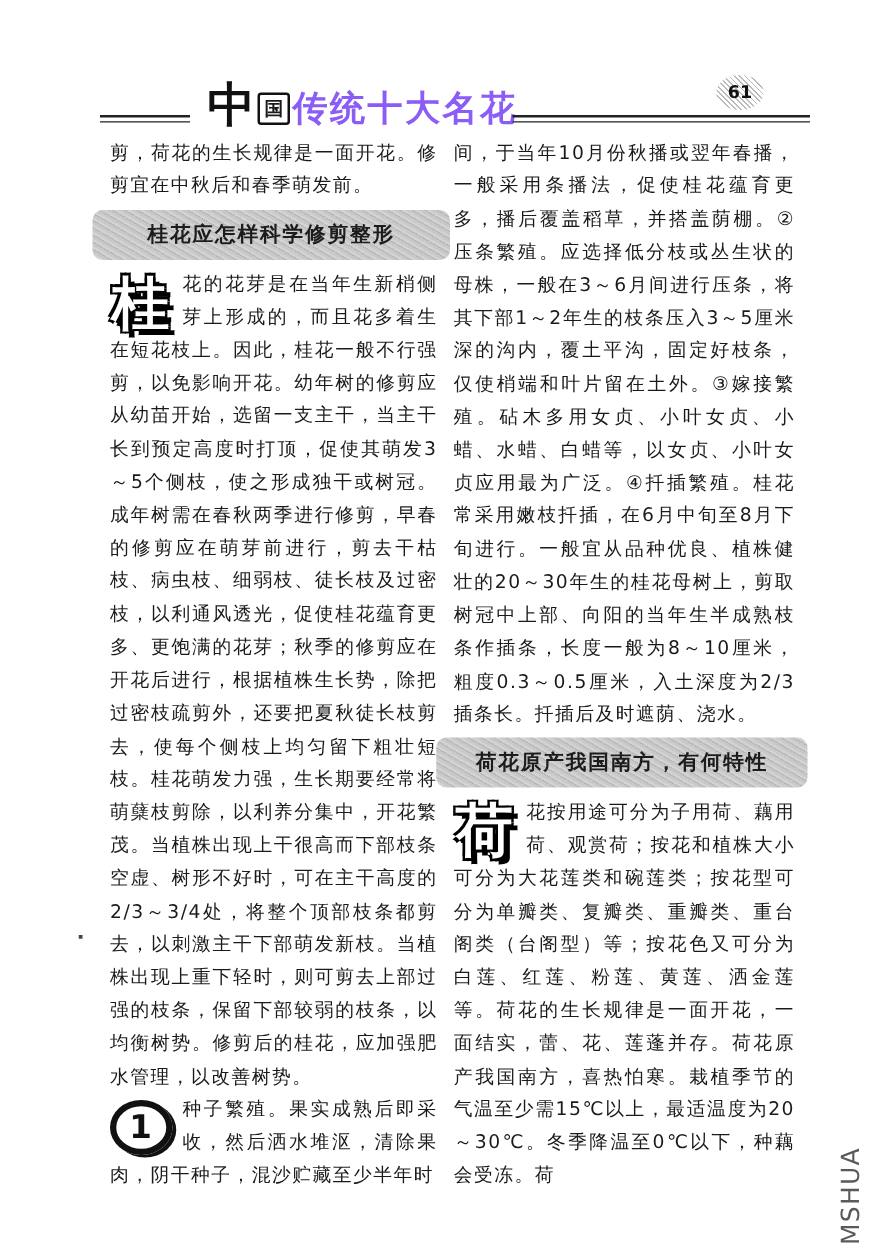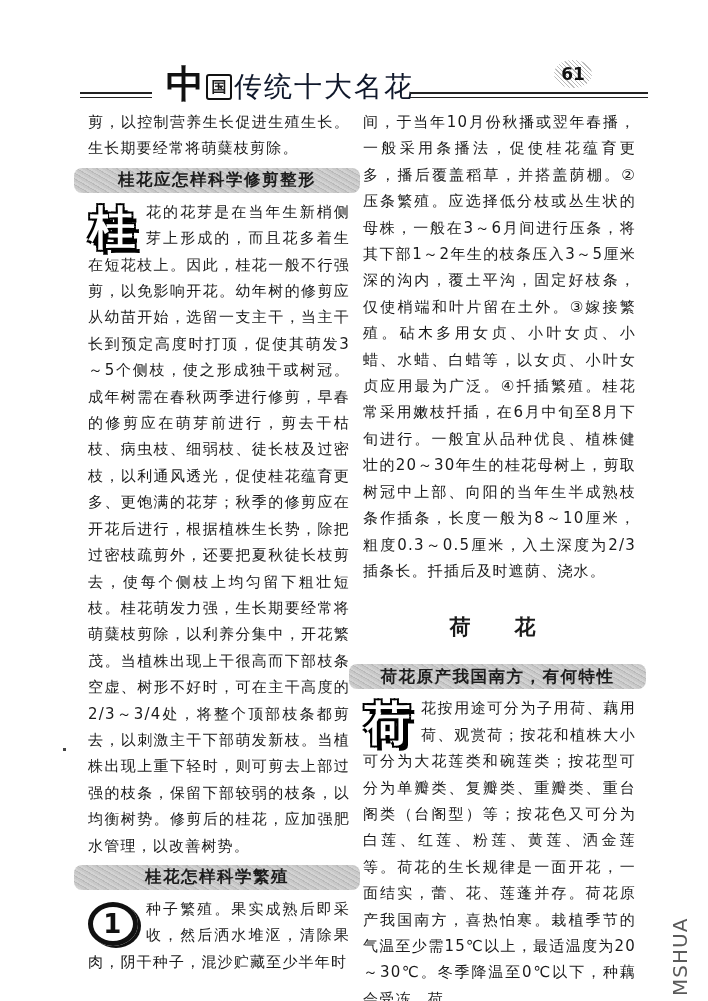--- a/index.html
+++ b/index.html
@@ -6,31 +6,31 @@
   body { width:708px; height:1001px; position:relative; overflow:hidden;
          font-family:"DejaVu Sans", sans-serif; color:#1a1a1a; }
 
   
   .header { position:absolute; left:78px; top:58px; width:570px; height:46px; }
   .hdr-line-left { position:absolute; left:2px; top:34px; width:72px; height:3px; border-top:2px solid #222; border-bottom:1px solid #222; }
   .hdr-line-right { position:absolute; left:332px; top:34px; width:238px; height:3px; border-top:2px solid #222; border-bottom:1px solid #222; }
   .hdr-title { position:absolute; left:88px; top:0px; height:46px; display:flex; align-items:flex-end; white-space:nowrap; }
   .hdr-big { font-family:"DejaVu Sans", sans-serif; font-weight:bold; font-size:38px; line-height:40px; color:#111; }
   .hdr-box { display:inline-block; width:22px; height:22px; border:2px solid #111; border-radius:3px; font-size:15px; line-height:22px; text-align:center; margin:0 2px 4px 2px; font-weight:bold; }
-  .hdr-rest { font-weight:normal; font-size:28px; line-height:34px; letter-spacing:2px; color:#0f172a; }
-  .page-num { position:absolute; left:476px; top:2px; width:38px; height:28px; font-weight:bold; font-size:17px; line-height:28px; text-align:center;
+  .hdr-rest { font-weight:bold; font-size:28px; line-height:34px; letter-spacing:2px; color:#8b5cf6; }
+  .page-num { position:absolute; left:495px; top:2px; width:38px; height:28px; font-weight:bold; font-size:14px; line-height:28px; text-align:center;
     color:#111; background:repeating-linear-gradient(45deg,#fff 0 2px,#bbb 2px 3px); border-radius:50%; }
 
   
   .col { position:absolute; font-size:15px; line-height:26.4px; letter-spacing:1.2px; text-align:justify; }
   .col-left { left:88px; top:109px; width:262px; }
   .col-right { left:363px; top:109px; width:273px; }
   .col p { margin:0; }
 
-  .section-box { height:25px; border-radius:8px; margin:6px -10px 6px -14px;
+  .section-box { height:40px; border-radius:8px; margin:6px -10px 6px -14px;
     background:repeating-linear-gradient(30deg,#c8c8c8 0 2px,#b9b9b9 2px 3px,#d2d2d2 3px 5px);
     display:flex; align-items:center; justify-content:center;
     font-weight:bold; font-size:16.5px; color:#1c1c1c; letter-spacing:1.5px; }
 
   .dropcap-wrap { position:relative; }
   .dropcap { float:left; width:50px; height:48px; margin:4px 8px 0 0; font-weight:900; font-size:46px; line-height:48px; text-align:center;
     color:#fff; text-shadow:-2px -2px 0 #000, 2px -2px 0 #000, -2px 2px 0 #000, 2px 2px 0 #000, 5px 5px 0 #000; }
   .dropcap-circle { float:left; width:50px; height:44px; margin:6px 8px 0 0; border-radius:50%; border:5px solid #111; box-sizing:border-box;
     font-weight:bold; font-size:26px; line-height:34px; text-align:center; color:#111; box-shadow:3px 2px 0 #111; }
 
@@ -48,39 +48,37 @@
   <div class="hdr-title">
     <span class="hdr-big">中</span>
     <span class="hdr-box">国</span>
     <span class="hdr-rest">传统十大名花</span>
   </div>
   <div class="hdr-line-right"></div>
   <div class="page-num">61</div>
 </div>
 
 <div class="col col-left">
-  <p>剪，以控制营养生长促进生殖生长。生长期要经常将萌蘖枝剪除。</p>
+  <p>剪，荷花的生长规律是一面开花。修剪宜在中秋后和春季萌发前。</p>
 
   <div class="section-box">桂花应怎样科学修剪整形</div>
   <div class="dropcap-wrap">
     <span class="dropcap">桂</span>
     <p>花的花芽是在当年生新梢侧芽上形成的，而且花多着生在短花枝上。因此，桂花一般不行强剪，以免影响开花。幼年树的修剪应从幼苗开始，选留一支主干，当主干长到预定高度时打顶，促使其萌发3～5个侧枝，使之形成独干或树冠。成年树需在春秋两季进行修剪，早春的修剪应在萌芽前进行，剪去干枯枝、病虫枝、细弱枝、徒长枝及过密枝，以利通风透光，促使桂花蕴育更多、更饱满的花芽；秋季的修剪应在开花后进行，根据植株生长势，除把过密枝疏剪外，还要把夏秋徒长枝剪去，使每个侧枝上均匀留下粗壮短枝。桂花萌发力强，生长期要经常将萌蘖枝剪除，以利养分集中，开花繁茂。当植株出现上干很高而下部枝条空虚、树形不好时，可在主干高度的2/3～3/4处，将整个顶部枝条都剪去，以刺激主干下部萌发新枝。当植株出现上重下轻时，则可剪去上部过强的枝条，保留下部较弱的枝条，以均衡树势。修剪后的桂花，应加强肥水管理，以改善树势。</p>
   </div>
 
-  <div class="section-box">桂花怎样科学繁殖</div>
   <div class="dropcap-wrap">
     <span class="dropcap-circle">1</span>
     <p>种子繁殖。果实成熟后即采收，然后洒水堆沤，清除果肉，阴干种子，混沙贮藏至少半年时</p>
   </div>
 </div>
 
 <div class="col col-right">
   <p>间，于当年10月份秋播或翌年春播，一般采用条播法，促使桂花蕴育更多，播后覆盖稻草，并搭盖荫棚。②压条繁殖。应选择低分枝或丛生状的母株，一般在3～6月间进行压条，将其下部1～2年生的枝条压入3～5厘米深的沟内，覆土平沟，固定好枝条，仅使梢端和叶片留在土外。③嫁接繁殖。砧木多用女贞、小叶女贞、小蜡、水蜡、白蜡等，以女贞、小叶女贞应用最为广泛。④扦插繁殖。桂花常采用嫩枝扦插，在6月中旬至8月下旬进行。一般宜从品种优良、植株健壮的20～30年生的桂花母树上，剪取树冠中上部、向阳的当年生半成熟枝条作插条，长度一般为8～10厘米，粗度0.3～0.5厘米，入土深度为2/3插条长。扦插后及时遮荫、浇水。</p>
 
-  <div class="flower-title">荷花</div>
 
   <div class="section-box">荷花原产我国南方，有何特性</div>
   <div class="dropcap-wrap">
     <span class="dropcap">荷</span>
     <p>花按用途可分为子用荷、藕用荷、观赏荷；按花和植株大小可分为大花莲类和碗莲类；按花型可分为单瓣类、复瓣类、重瓣类、重台阁类（台阁型）等；按花色又可分为白莲、红莲、粉莲、黄莲、洒金莲等。荷花的生长规律是一面开花，一面结实，蕾、花、莲蓬并存。荷花原产我国南方，喜热怕寒。栽植季节的气温至少需15℃以上，最适温度为20～30℃。冬季降温至0℃以下，种藕会受冻。荷</p>
   </div>
 </div>
 
 <div class="speck"></div>
 <div class="watermark">MSHUA</div>

